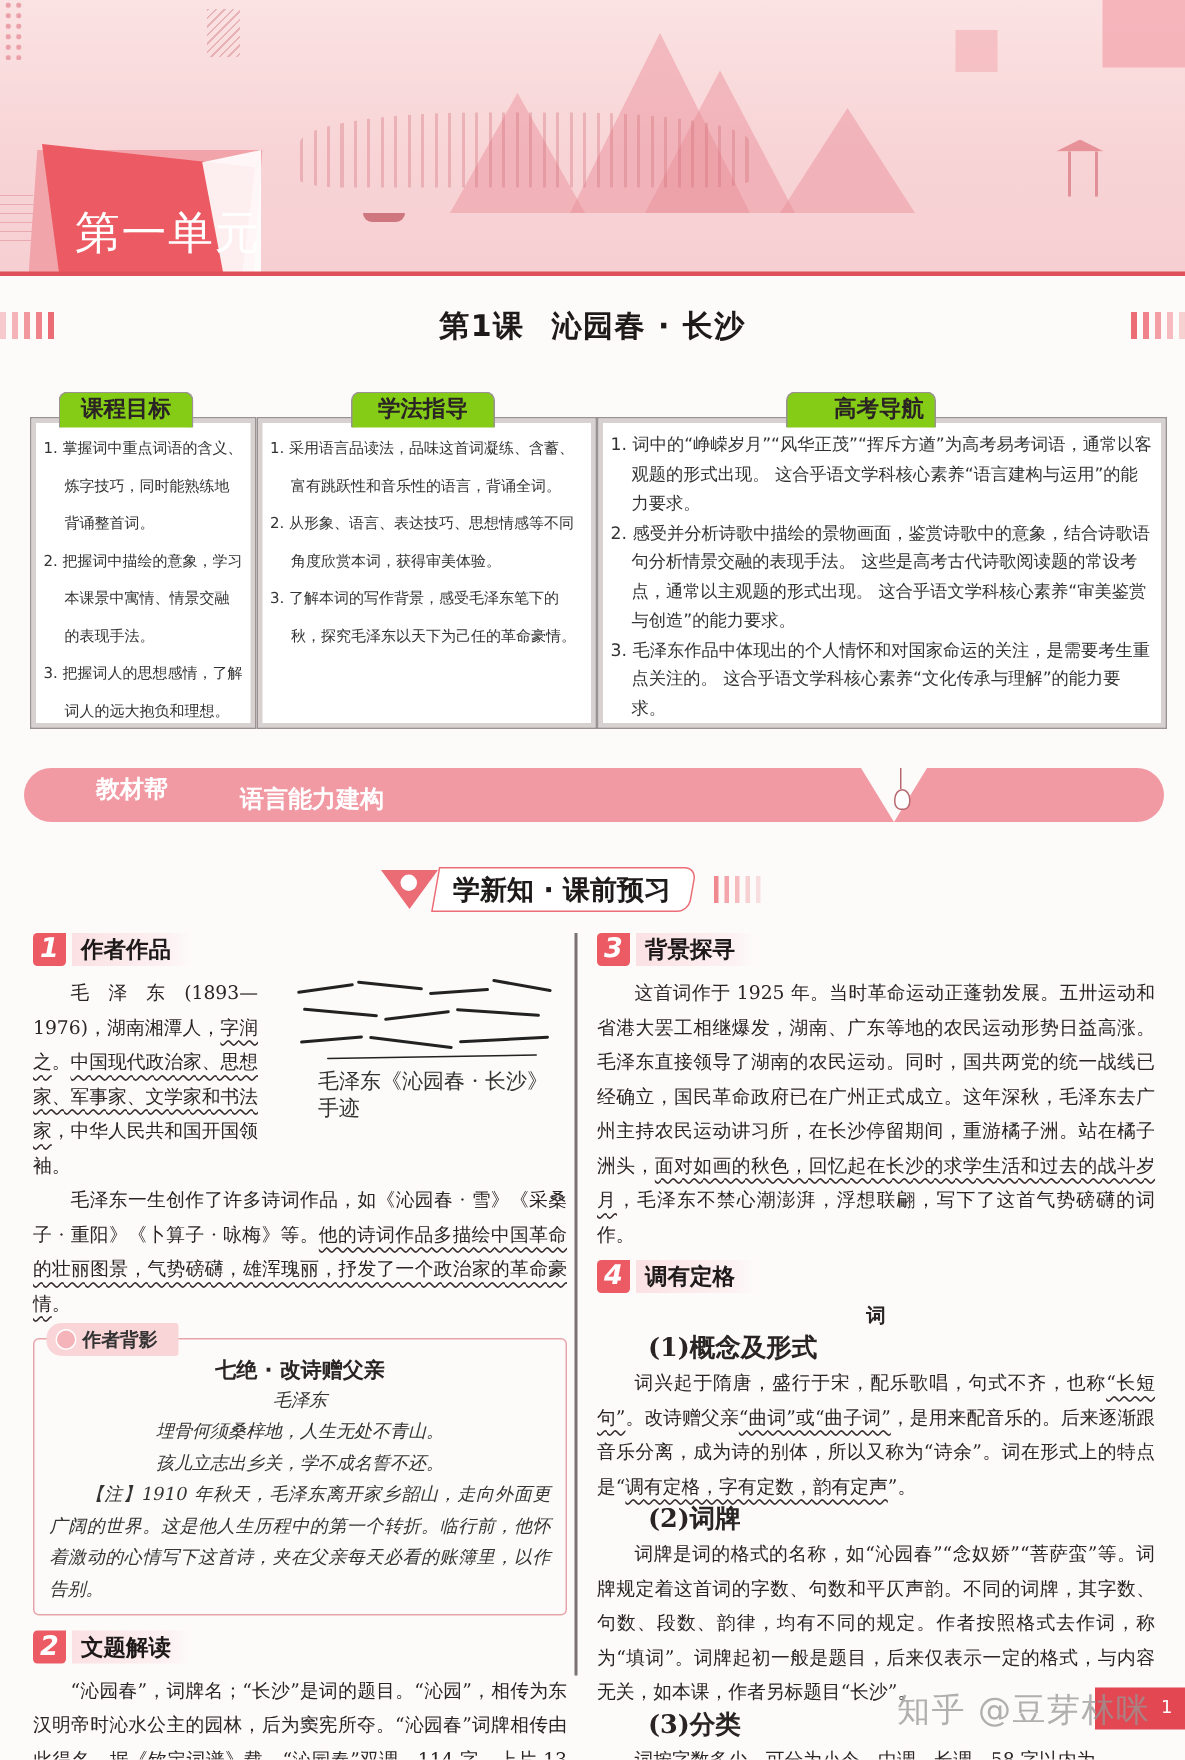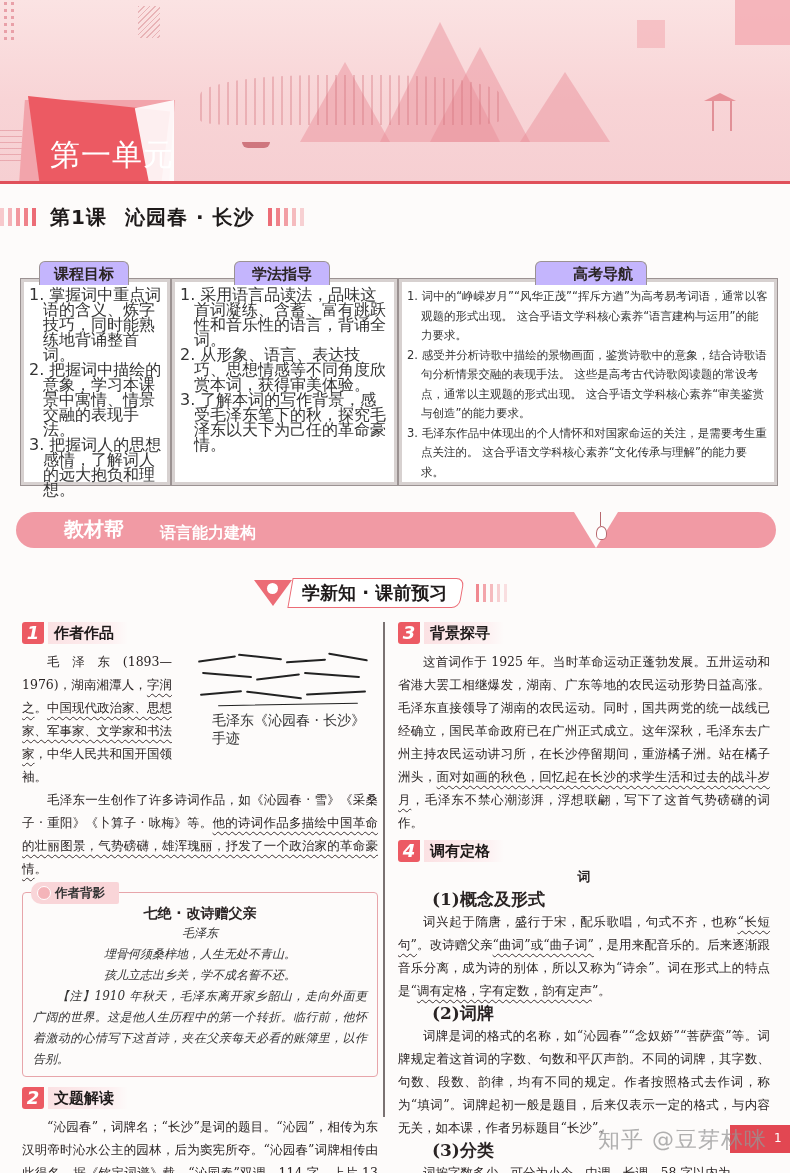--- a/index.html
+++ b/index.html
@@ -22,43 +22,43 @@
   .banner .hatch { position: absolute; left: 138px; top: 6px; width: 22px; height: 32px; background: repeating-linear-gradient(135deg, rgba(220,150,155,0.6) 0 1px, transparent 1px 4px); }
   .banner .wave { position: absolute; left: 0; top: 125px; width: 22px; height: 40px; background: repeating-linear-gradient(180deg, transparent 0 5px, rgba(220,130,140,0.5) 5px 6px); }
   .unit-shape-back { position: absolute; left: 22px; top: 100px; width: 150px; height: 82px; background: #f2a4ab; transform: skewX(-4deg); }
   .unit-shape { position: absolute; left: 28px; top: 96px; width: 142px; height: 86px; background: #ec5a63;
     clip-path: polygon(0 0, 100% 18%, 94% 100%, 8% 100%); }
   .unit-shape-white { position: absolute; left: 118px; top: 100px; width: 56px; height: 82px; background: #fff; clip-path: polygon(30% 10%, 100% 0, 100% 100%, 55% 100%); opacity: .9; }
   .unit-title { position: absolute; left: 50px; top: 135px; font-family: "DejaVu Sans", sans-serif; font-size: 30px; color: #fff; font-weight: 500; letter-spacing: 1px; }
   .banner-rule { position: absolute; left: 0; top: 181px; width: 790px; height: 3px; background: #e0505a; }
 
   
-  .lesson-title-wrap { position: absolute; left: 0; top: 200px; width: 790px; height: 34px; display: flex; justify-content: flex-start; align-items: center; gap: 14px; }
+  .lesson-title-wrap { position: absolute; left: 0; top: 200px; width: 790px; height: 34px; display: flex; justify-content: space-between; align-items: center; gap: 14px; }
   .bars { display: flex; gap: 4px; align-items: center; }
   .bars span { display: block; width: 4px; height: 18px; background: #ec6c76; }
   .bars span:nth-child(1) { opacity: .35; } .bars span:nth-child(2) { opacity: .5; } .bars span:nth-child(3) { opacity: .7; } .bars span:nth-child(4) { opacity: .85; }
   .bars.right span:nth-child(1) { opacity: 1; } .bars.right span:nth-child(2) { opacity: .85; } .bars.right span:nth-child(3) { opacity: .65; } .bars.right span:nth-child(4) { opacity: .45; } .bars.right span:nth-child(5) { opacity: .3; }
   .lesson-title { font-family: "DejaVu Sans", sans-serif; font-weight: bold; font-size: 20px; color: #1e1a1a; letter-spacing: 1px; }
   .lesson-title .num { margin-right: 18px; }
 
   
   .info-row { position: absolute; left: 20px; top: 262px; width: 760px; height: 226px; }
   .info-box { position: absolute; top: 16px; height: 208px; background: #fff; border: 1px solid #9b9292; box-shadow: inset 0 0 0 3px #d7d1d0; padding: 8px 8px 6px 8px; }
-  .info-box .tab { position: absolute; top: -18px; height: 24px; background: #c4b5fd; border: 1px solid #9b9292; border-bottom: none; border-radius: 6px 6px 0 0; font-family: Liberation Sans, sans-serif; font-weight: bold; font-size: 15px; text-align: center; line-height: 24px; color: #2a2424; }
-  .info-box ol { list-style: none; font-family: "DejaVu Sans", sans-serif; font-size: 16px; line-height: 15px; color: #333; }
+  .info-box .tab { position: absolute; top: -18px; height: 24px; background: #84cc16; border: 1px solid #9b9292; border-bottom: none; border-radius: 6px 6px 0 0; font-family: Liberation Mono, monospace; font-weight: bold; font-size: 15px; text-align: center; line-height: 24px; color: #2a2424; }
+  .info-box ol { list-style: none; font-family: "DejaVu Sans", sans-serif; font-size: 10px; line-height: 25px; color: #333; }
   .info-box li { padding-left: 14px; text-indent: -14px; }
   .box1 { left: 0; width: 151px; } .box1 .tab { left: 18px; width: 90px; }
   .box2 { left: 151px; width: 227px; } .box2 .tab { left: 62px; width: 96px; }
-  .box3 { left: 378px; width: 380px; } .box3 .tab { left: 136px; width: 112px; padding-left: 24px; }
+  .box3 { left: 378px; width: 380px; } .box3 .tab { left: 125px; width: 100px; padding-left: 24px; }
   .box3 ol { font-size: 11.5px; line-height: 19.5px; }
 
   
   .band { position: absolute; left: 16px; top: 512px; width: 760px; height: 36px; background: #f19aa4; border-radius: 18px; overflow: hidden; }
   .band .notch { position: absolute; left: 558px; top: 0; width: 0; height: 0; border-left: 22px solid transparent; border-right: 22px solid transparent; border-top: 36px solid #fdfbfa; }
-  .band-title { position: absolute; left: 48px; top: 4px; font-family: "DejaVu Sans", sans-serif; font-weight: bold; font-size: 20px; color: #fff; }
+  .band-title { position: absolute; left: 48px; top: 4px; font-family: "DejaVu Sans", sans-serif; font-weight: bold; font-size: 16px; color: #fff; }
   .band-sub { position: absolute; left: 144px; top: 11px; font-family: "DejaVu Sans", sans-serif; font-weight: bold; font-size: 16px; color: #fff; }
   .bulb { position: absolute; left: 594px; top: 512px; width: 14px; height: 34px; }
   .bulb::before { content: ""; position: absolute; left: 6px; top: 0; width: 1px; height: 14px; background: #b7686e; }
   .bulb::after { content: ""; position: absolute; left: 2px; top: 14px; width: 9px; height: 12px; border: 1px solid #b7686e; border-radius: 50% 50% 40% 40%; background: #fff; }
 
   
   .preview-tab { position: absolute; left: 254px; top: 578px; width: 210px; height: 30px; }
   .preview-tab .tri { position: absolute; left: 0; top: 2px; width: 38px; height: 26px; background: #ec6c76; clip-path: polygon(0 0, 100% 0, 50% 100%); }
   .preview-tab .tri::after { content: ""; position: absolute; left: 13px; top: 3px; width: 11px; height: 11px; border-radius: 50%; background: #fff; }
   .preview-tab .label { position: absolute; left: 36px; top: 0; width: 172px; height: 30px; border: 1.5px solid #ec6c76; border-radius: 0 8px 8px 0; background: #fff; transform: skewX(-10deg); }

